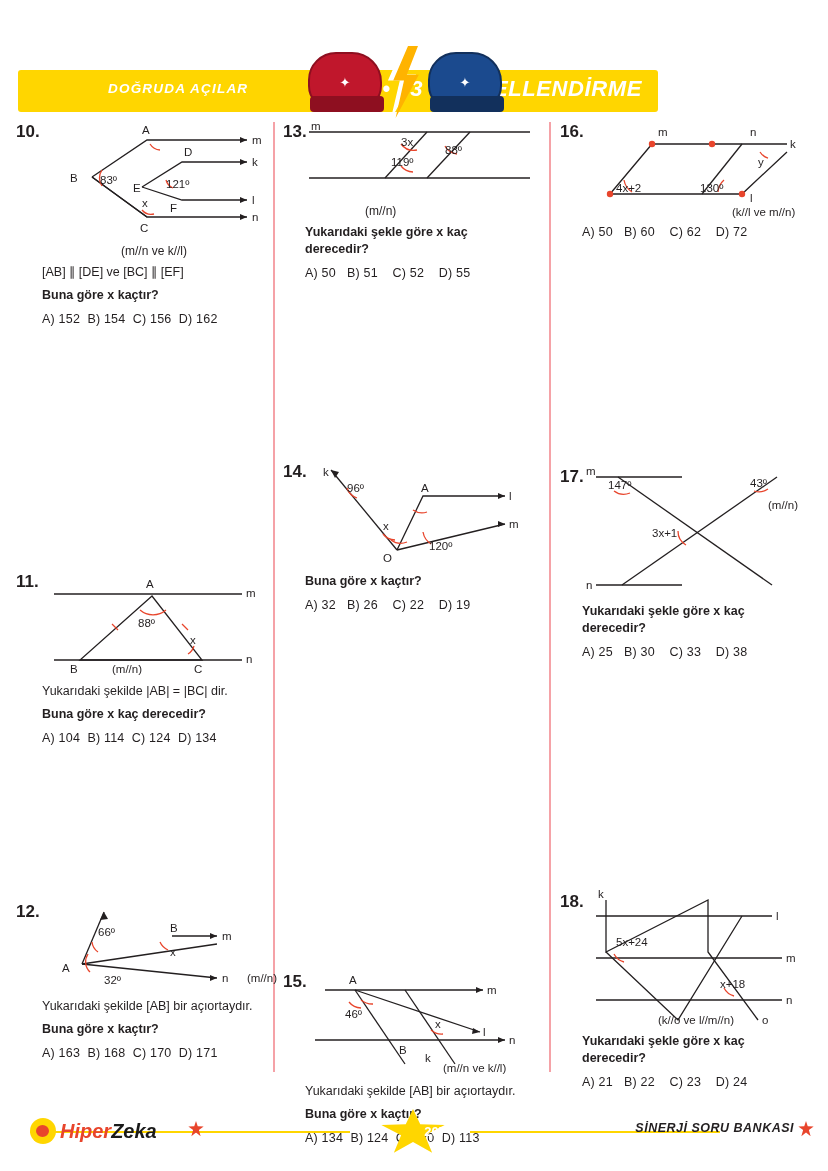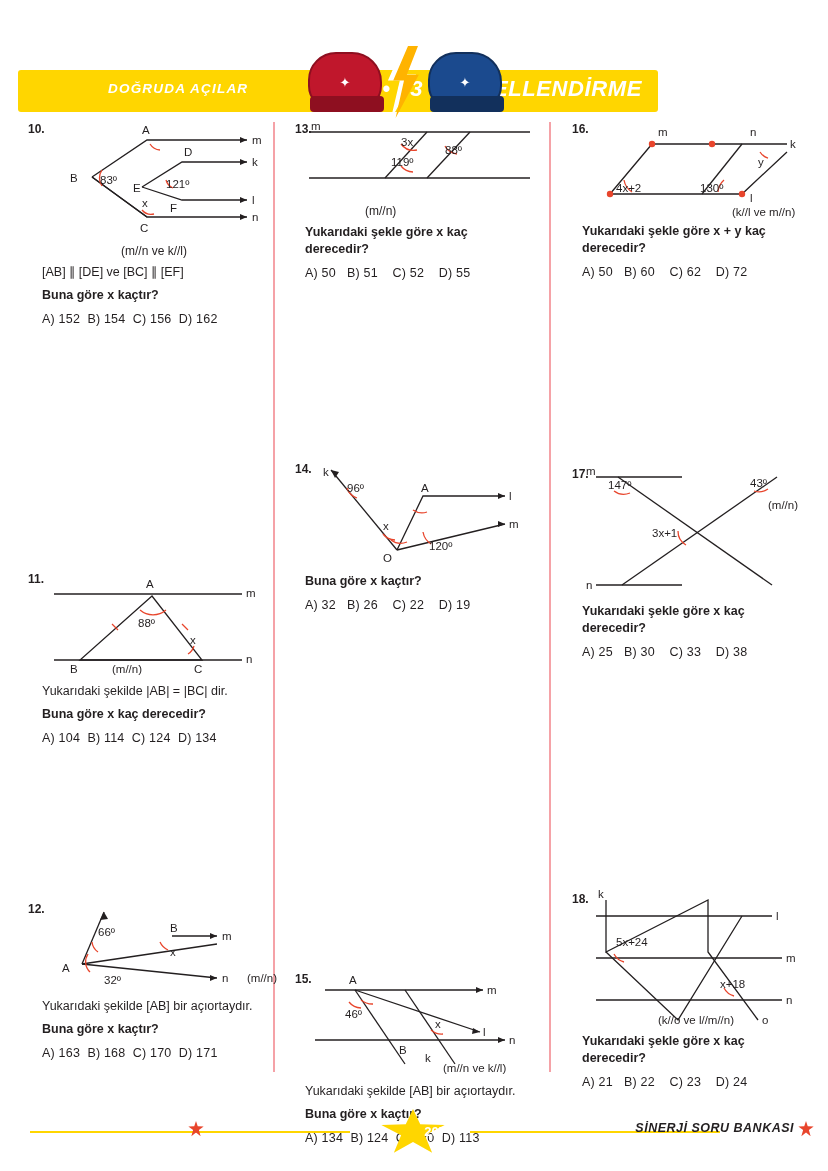--- a/index.html
+++ b/index.html
@@ -60,21 +60,21 @@
   
   .col { position: absolute; top: 122px; width: 250px; }
   .col1 { left: 16px; }
   .col2 { left: 283px; }
   .col3 { left: 560px; }
   .divider { position:absolute; top:122px; width:2px; background:#f5a2a7; }
   .div1 { left: 273px; height: 950px; }
   .div2 { left: 549px; height: 950px; }
 
   .q { position: relative; margin-bottom: 6px; }
-  .qnum { position:absolute; left:12px; top:0; font-weight: bold; font-size: 12px; }
+  .qnum { position:absolute; left:0; top:0; font-weight: bold; font-size: 17px; }
   .qbody { padding-left: 26px; }
   .stmt { font-size: 12.5px; line-height: 1.35; margin-top: 6px; }
   .stmt.bold { font-weight: bold; }
   .opts { font-size: 12.5px; margin-top: 8px; letter-spacing: 0.2px; }
   .opts span { display:inline-block;text-align:right; }
   .center-note { text-align:center; font-size: 12px; margin-top:2px;}
   .fig { position: relative; }
   svg { display:block; overflow: visible; }
 
   
@@ -436,21 +436,20 @@
             <text x="168" y="14">n</text>
             <text x="208" y="26">k</text>
             <text x="168" y="80">l</text>
             <text x="176" y="44">y</text>
             <text x="34" y="70">4x+2</text>
             <text x="118" y="70">130º</text>
             <text x="150" y="94">(k//l ve m//n)</text>
           </g>
         </svg>
       </div>
-      <div class="stmt bold">Yukarıdaki şekle göre x + y kaç derecedir?</div>
       <div class="opts">
         <span>A) 50</span>&nbsp;&nbsp;
         <span>B) 60</span>&nbsp;&nbsp;&nbsp;
         <span>C) 62</span>&nbsp;&nbsp;&nbsp;
         <span>D) 72</span>
       </div>
     </div>
   </div>
 
   <div class="q" style="margin-top:145px; height:230px;">
@@ -524,20 +523,25 @@
         <span>C) 23</span>&nbsp;&nbsp;&nbsp;
         <span>D) 24</span>
       </div>
     </div>
   </div>
 </div>
 
 <div class="footer">
   <div class="line fl1"></div>
   <div class="line fl2"></div>
+  <div class="logo">
+    <div class="oval"></div>
+    <span class="txt t1">Hiper</span>
+    <span class="txt t2">Zeka</span>
+  </div>
   <div class="footstar l"></div>
   <div class="pagestar">
     <div class="star"></div>
     <div class="num">207</div>
   </div>
   <div class="brand">SİNERJİ SORU BANKASI</div>
   <div class="footstar"></div>
 </div>
 
 </body></html>

